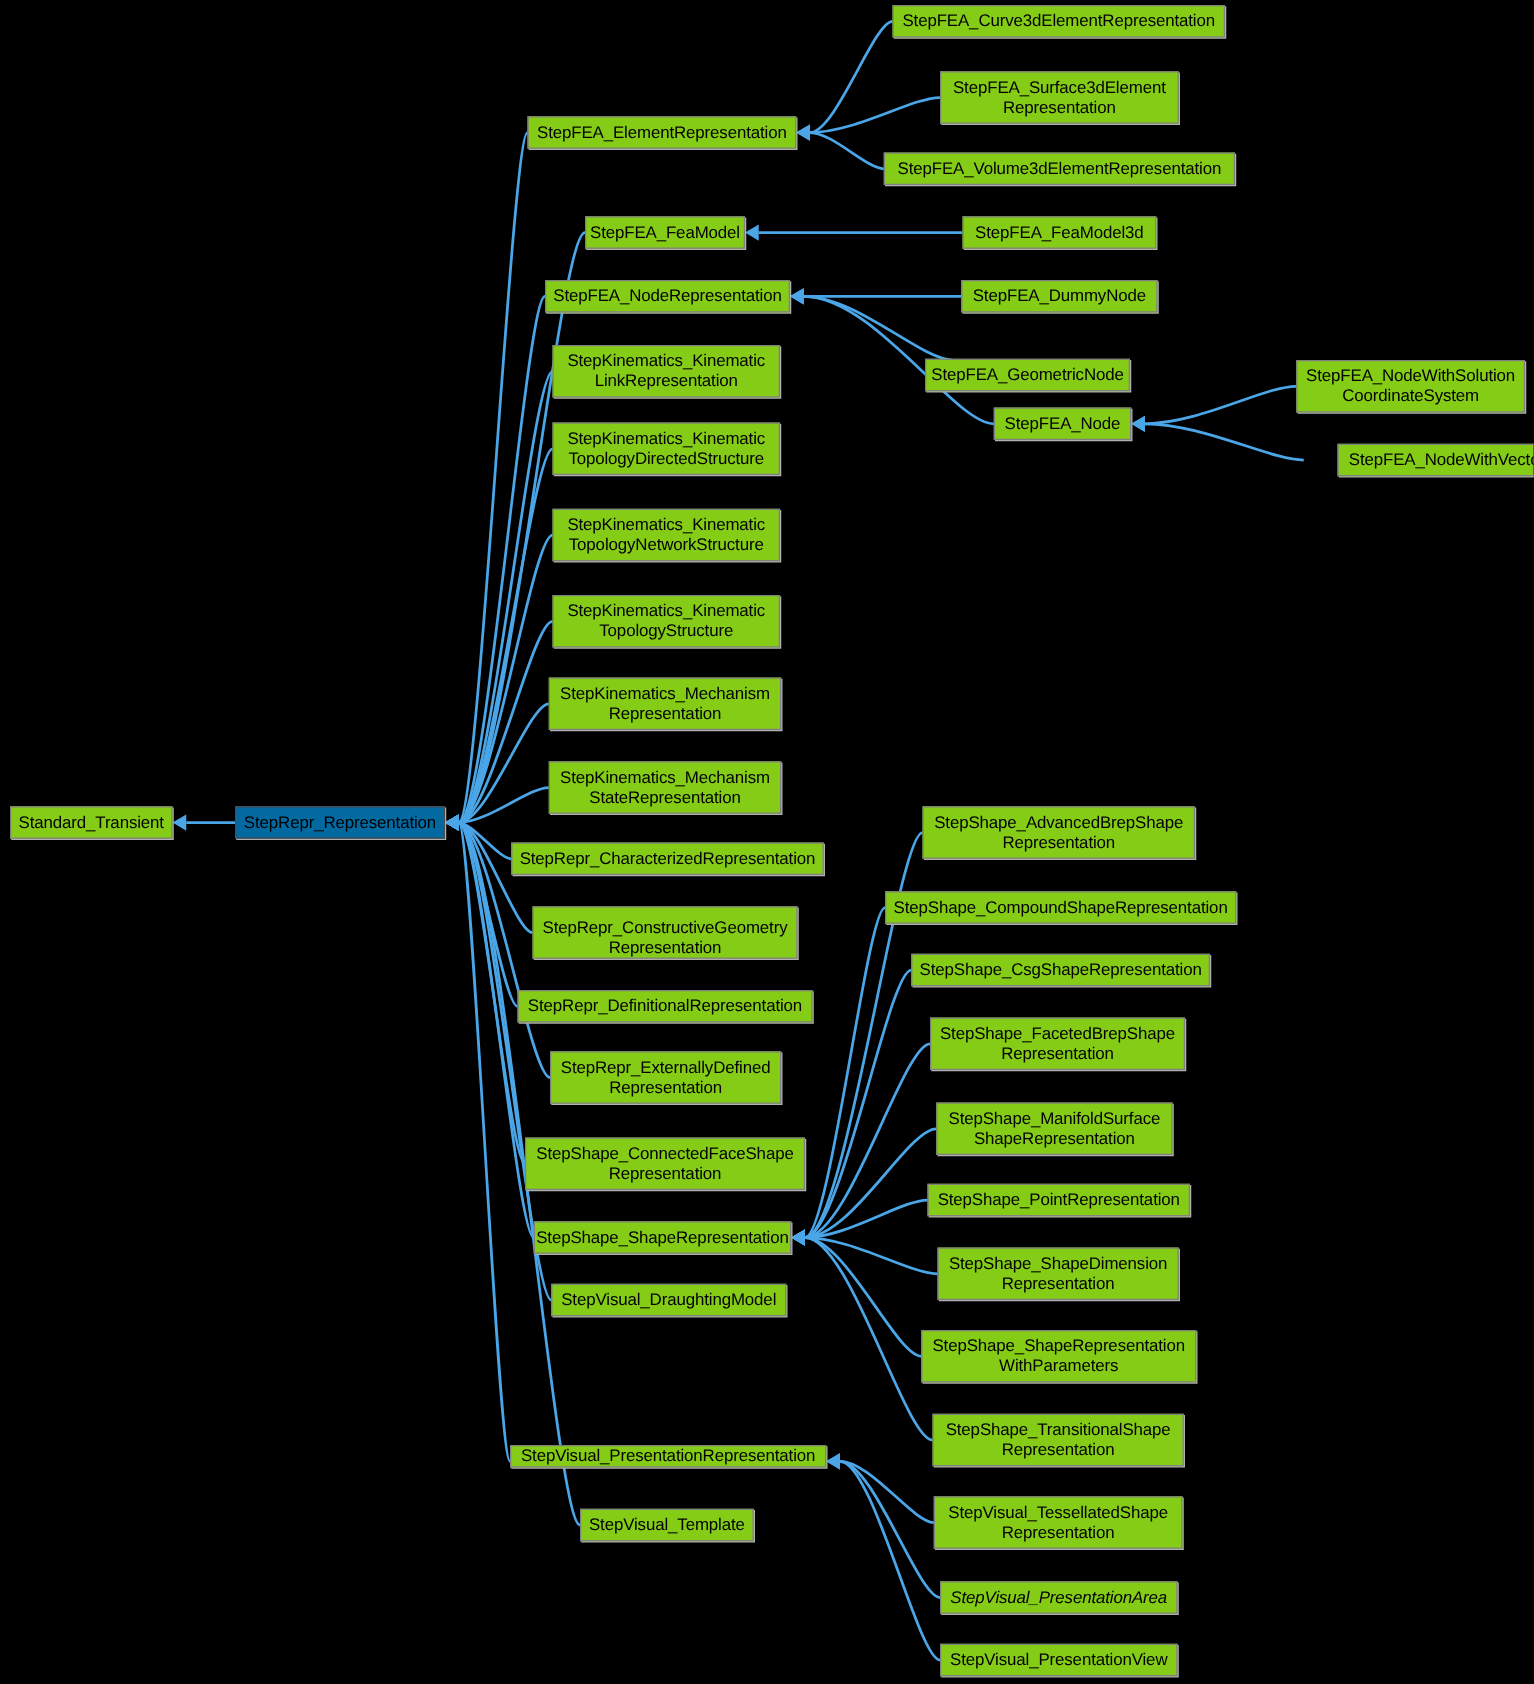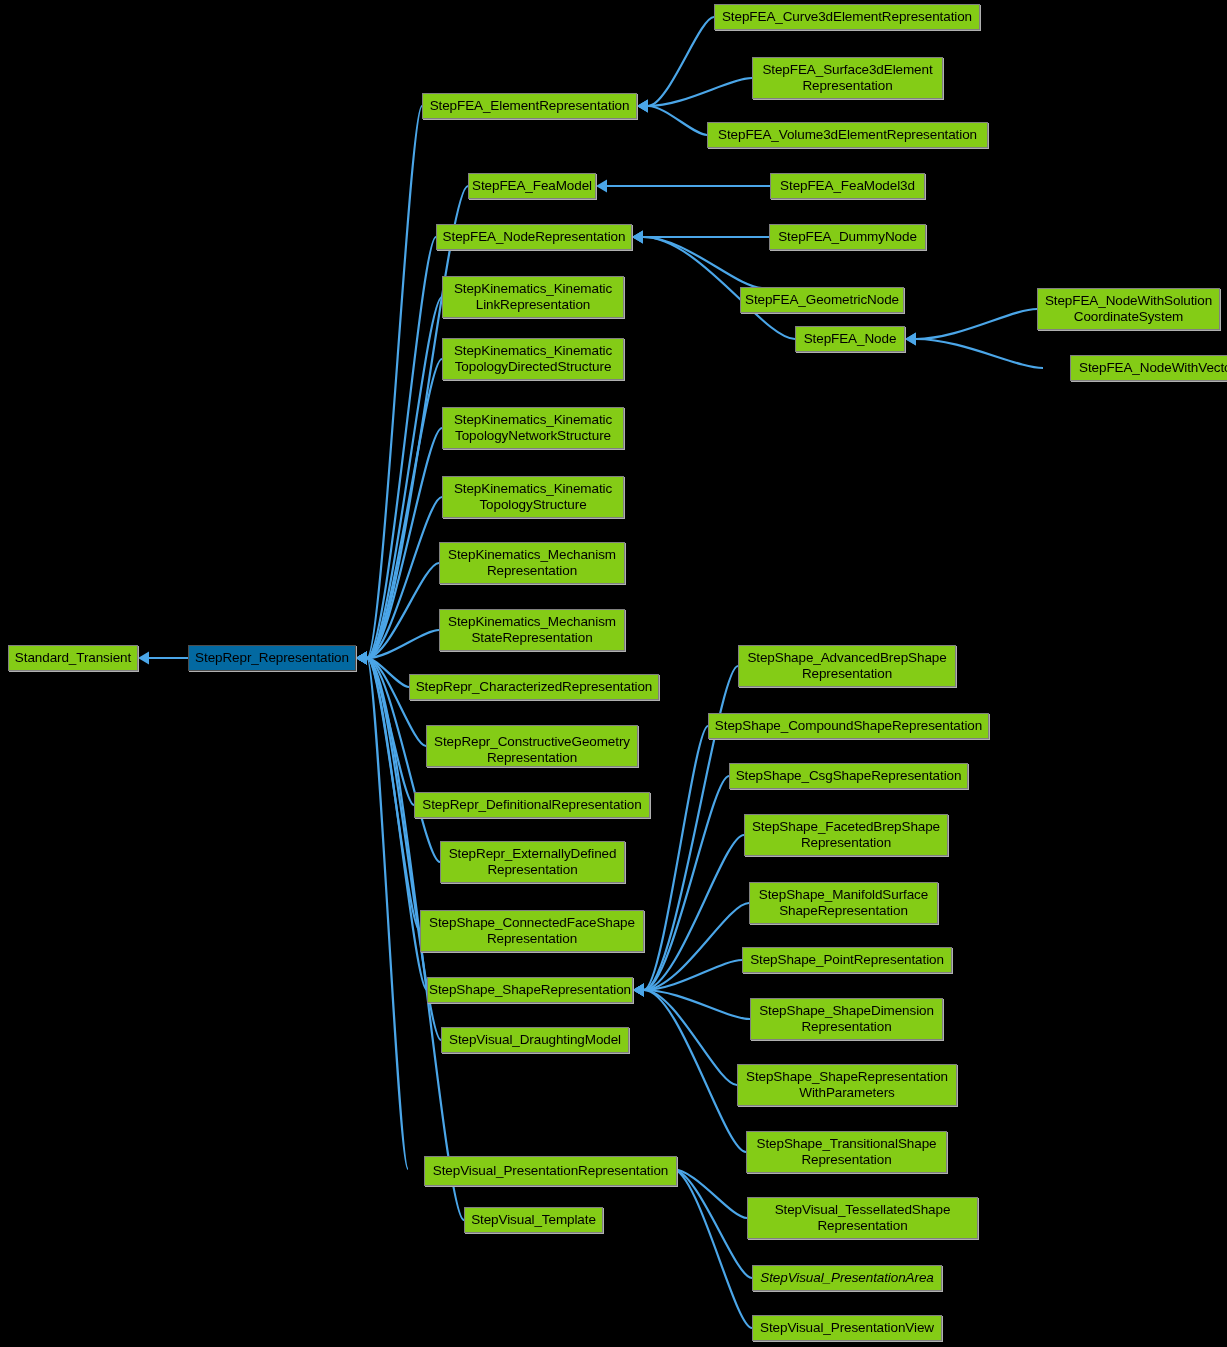--- a/index.html
+++ b/index.html
@@ -162,34 +162,34 @@
     <div class="node" style="left: 409px; top: 674px; width: 250px; height: 26px;"><span>StepRepr_CharacterizedRepresentation</span></div>
     <div class="node" style="left: 426px; top: 725px; width: 212px; height: 42px; align-items: flex-end;"><span>StepRepr_ConstructiveGeometry
 Representation</span></div>
     <div class="node" style="left: 414px; top: 792px; width: 236px; height: 26px;"><span>StepRepr_DefinitionalRepresentation</span></div>
     <div class="node" style="left: 440px; top: 841px; width: 185px; height: 42px;"><span>StepRepr_ExternallyDefined
 Representation</span></div>
     <div class="node" style="left: 420px; top: 910px; width: 224px; height: 42px;"><span>StepShape_ConnectedFaceShape
 Representation</span></div>
     <div class="node" style="left: 427px; top: 977px; width: 206px; height: 26px;"><span>StepShape_ShapeRepresentation</span></div>
     <div class="node" style="left: 441px; top: 1027px; width: 188px; height: 26px;"><span>StepVisual_DraughtingModel</span></div>
-    <div class="node" style="left: 408px; top: 1156px; width: 253px; height: 30px; margin-left: 16px;"><span>StepVisual_PresentationRepresentation</span></div>
+    <div class="node" style="left: 408px; top: 1156px; width: 253px; height: 18px;"><span>StepVisual_PresentationRepresentation</span></div>
     <div class="node" style="left: 464px; top: 1207px; width: 139px; height: 26px;"><span>StepVisual_Template</span></div>
     <div class="node" style="left: 738px; top: 645px; width: 218px; height: 42px;"><span>StepShape_AdvancedBrepShape
 Representation</span></div>
     <div class="node" style="left: 708px; top: 713px; width: 281px; height: 26px;"><span>StepShape_CompoundShapeRepresentation</span></div>
     <div class="node" style="left: 729px; top: 763px; width: 239px; height: 26px;"><span>StepShape_CsgShapeRepresentation</span></div>
     <div class="node" style="left: 744px; top: 814px; width: 204px; height: 42px;"><span>StepShape_FacetedBrepShape
 Representation</span></div>
     <div class="node" style="left: 749px; top: 882px; width: 189px; height: 42px;"><span>StepShape_ManifoldSurface
 ShapeRepresentation</span></div>
     <div class="node" style="left: 742px; top: 947px; width: 210px; height: 26px;"><span>StepShape_PointRepresentation</span></div>
     <div class="node" style="left: 750px; top: 998px; width: 193px; height: 42px;"><span>StepShape_ShapeDimension
 Representation</span></div>
     <div class="node" style="left: 737px; top: 1064px; width: 220px; height: 42px;"><span>StepShape_ShapeRepresentation
 WithParameters</span></div>
     <div class="node" style="left: 746px; top: 1131px; width: 201px; height: 42px;"><span>StepShape_TransitionalShape
 Representation</span></div>
-    <div class="node" style="left: 747px; top: 1197px; width: 231px; height: 42px;"><span>StepVisual_TessellatedShape
+    <div class="node" style="left: 747px; top: 1197px; width: 199px; height: 42px;"><span>StepVisual_TessellatedShape
 Representation</span></div>
     <div class="node" style="left: 752px; top: 1265px; width: 190px; height: 26px; font-style: italic;"><span>StepVisual_PresentationArea</span></div>
     <div class="node" style="left: 752px; top: 1315px; width: 190px; height: 26px;"><span>StepVisual_PresentationView</span></div>
   </div>
 
 </body></html>

